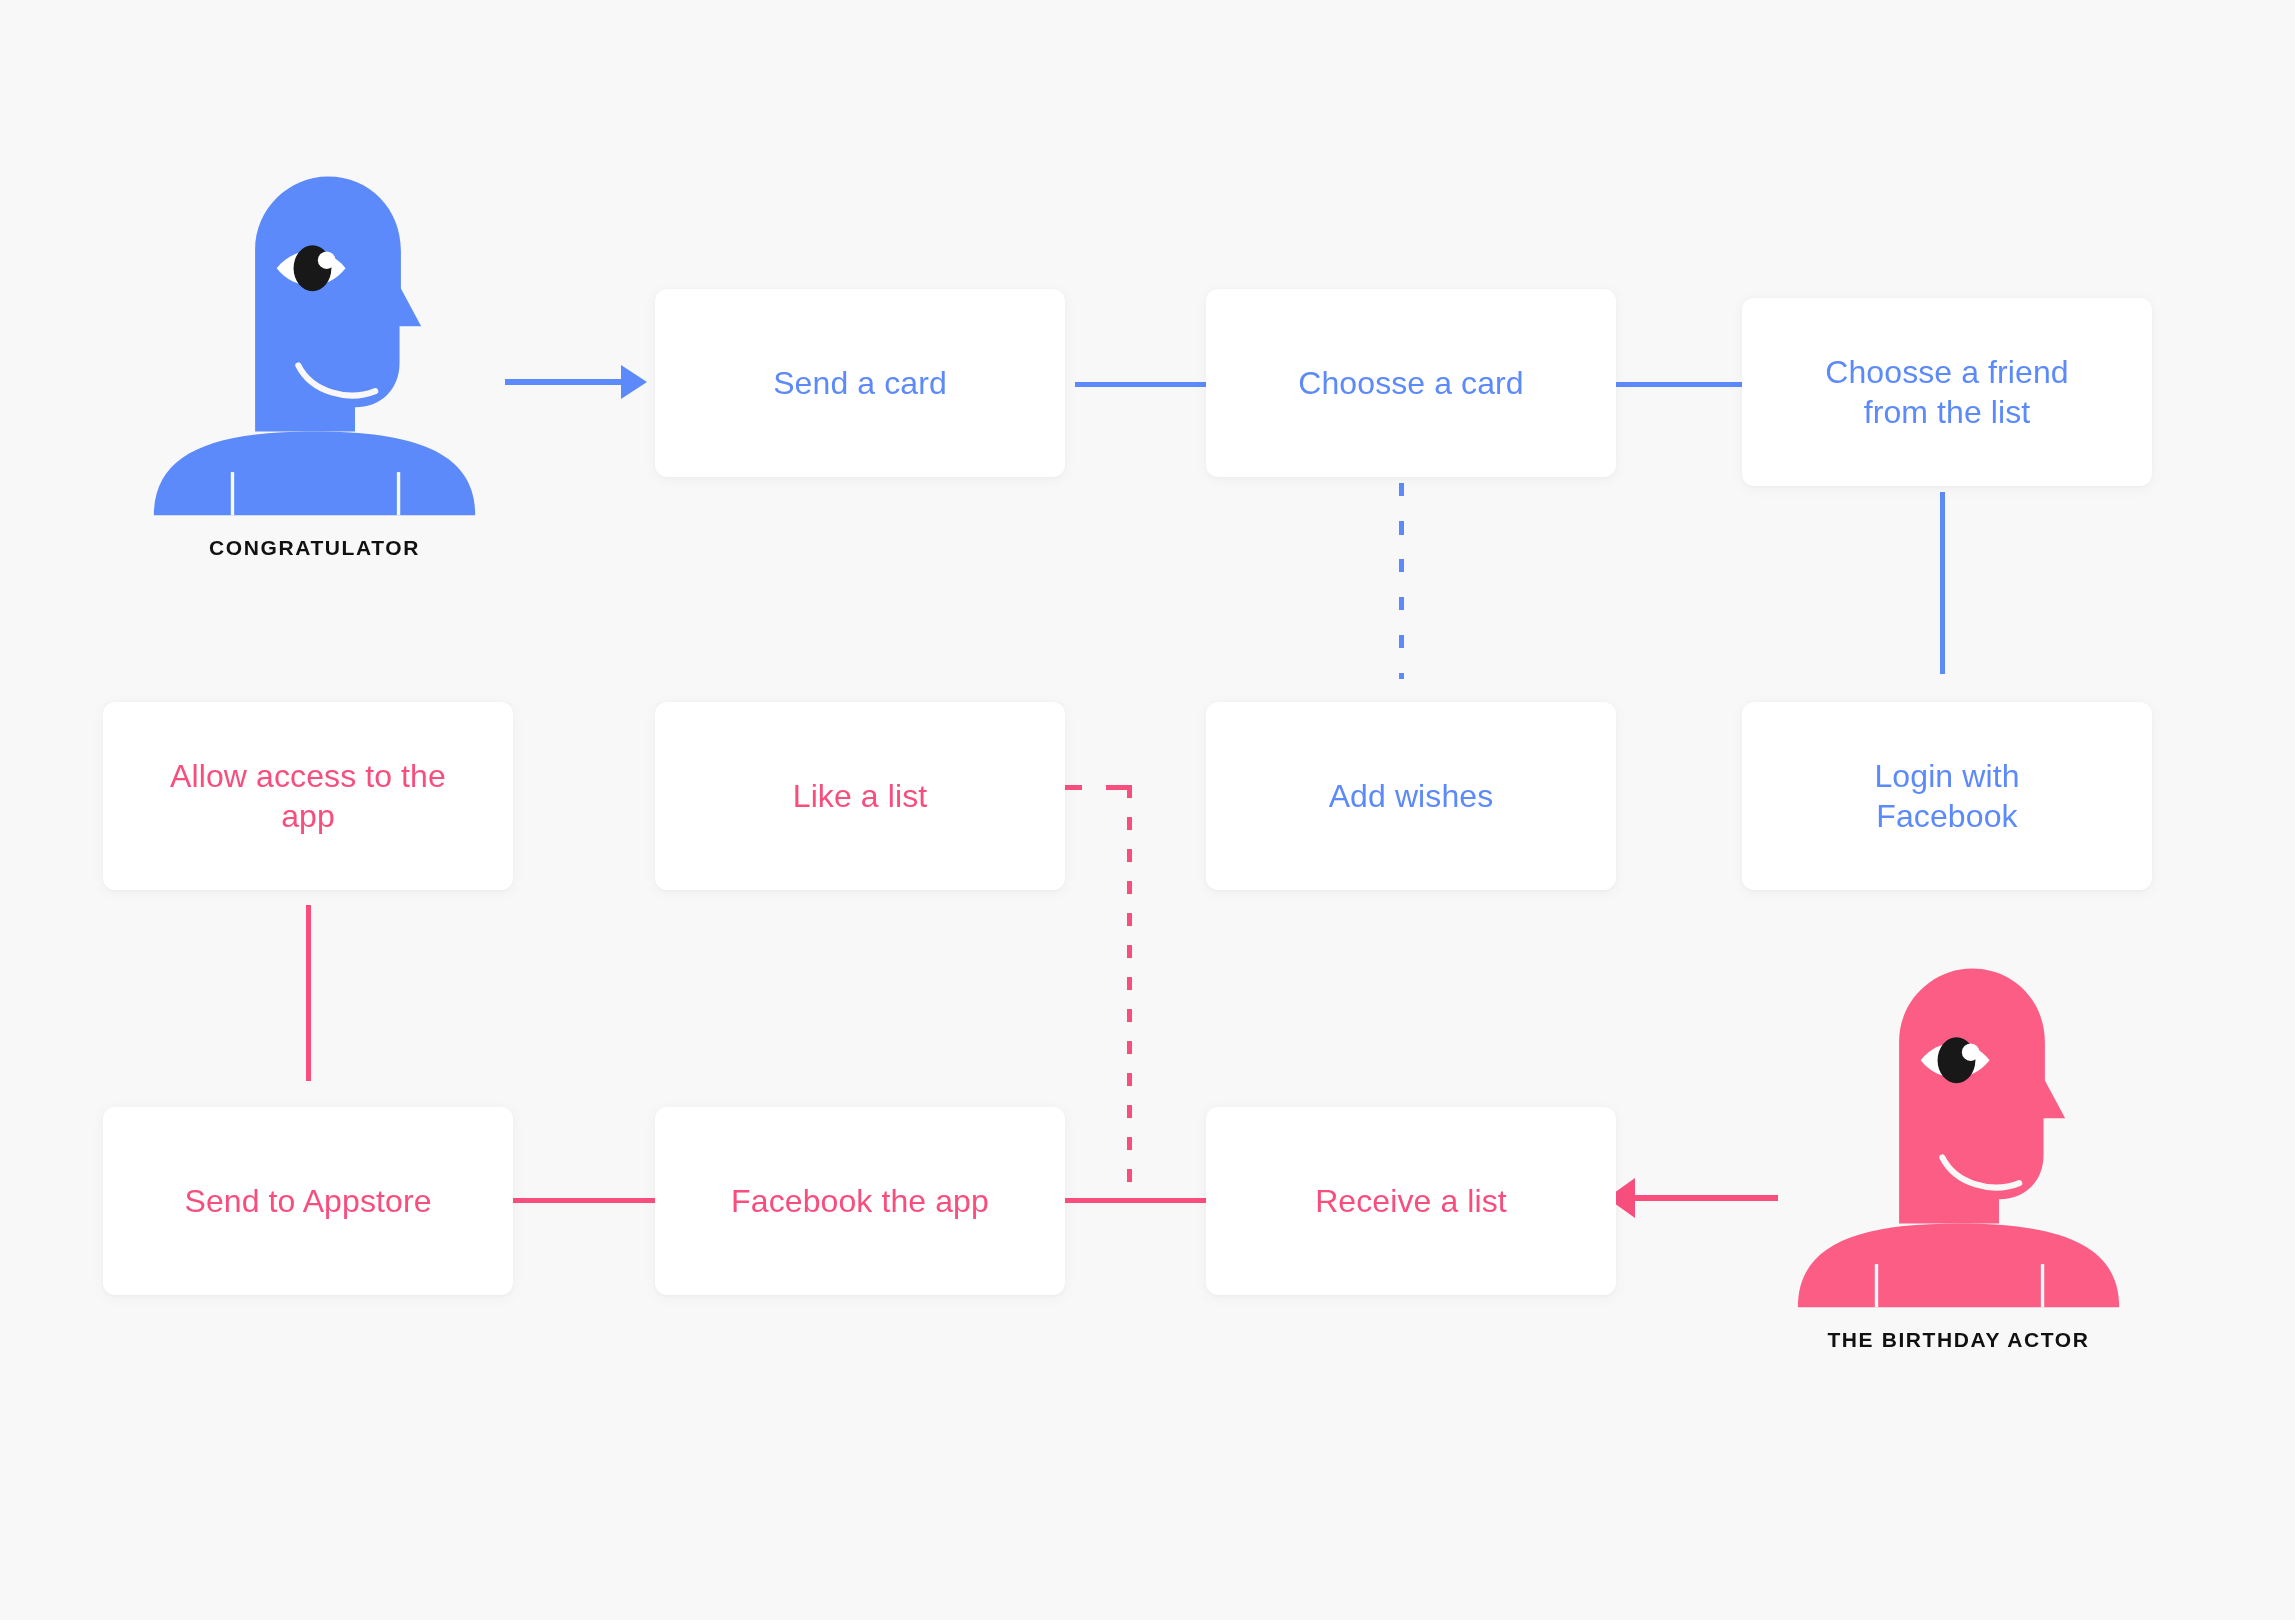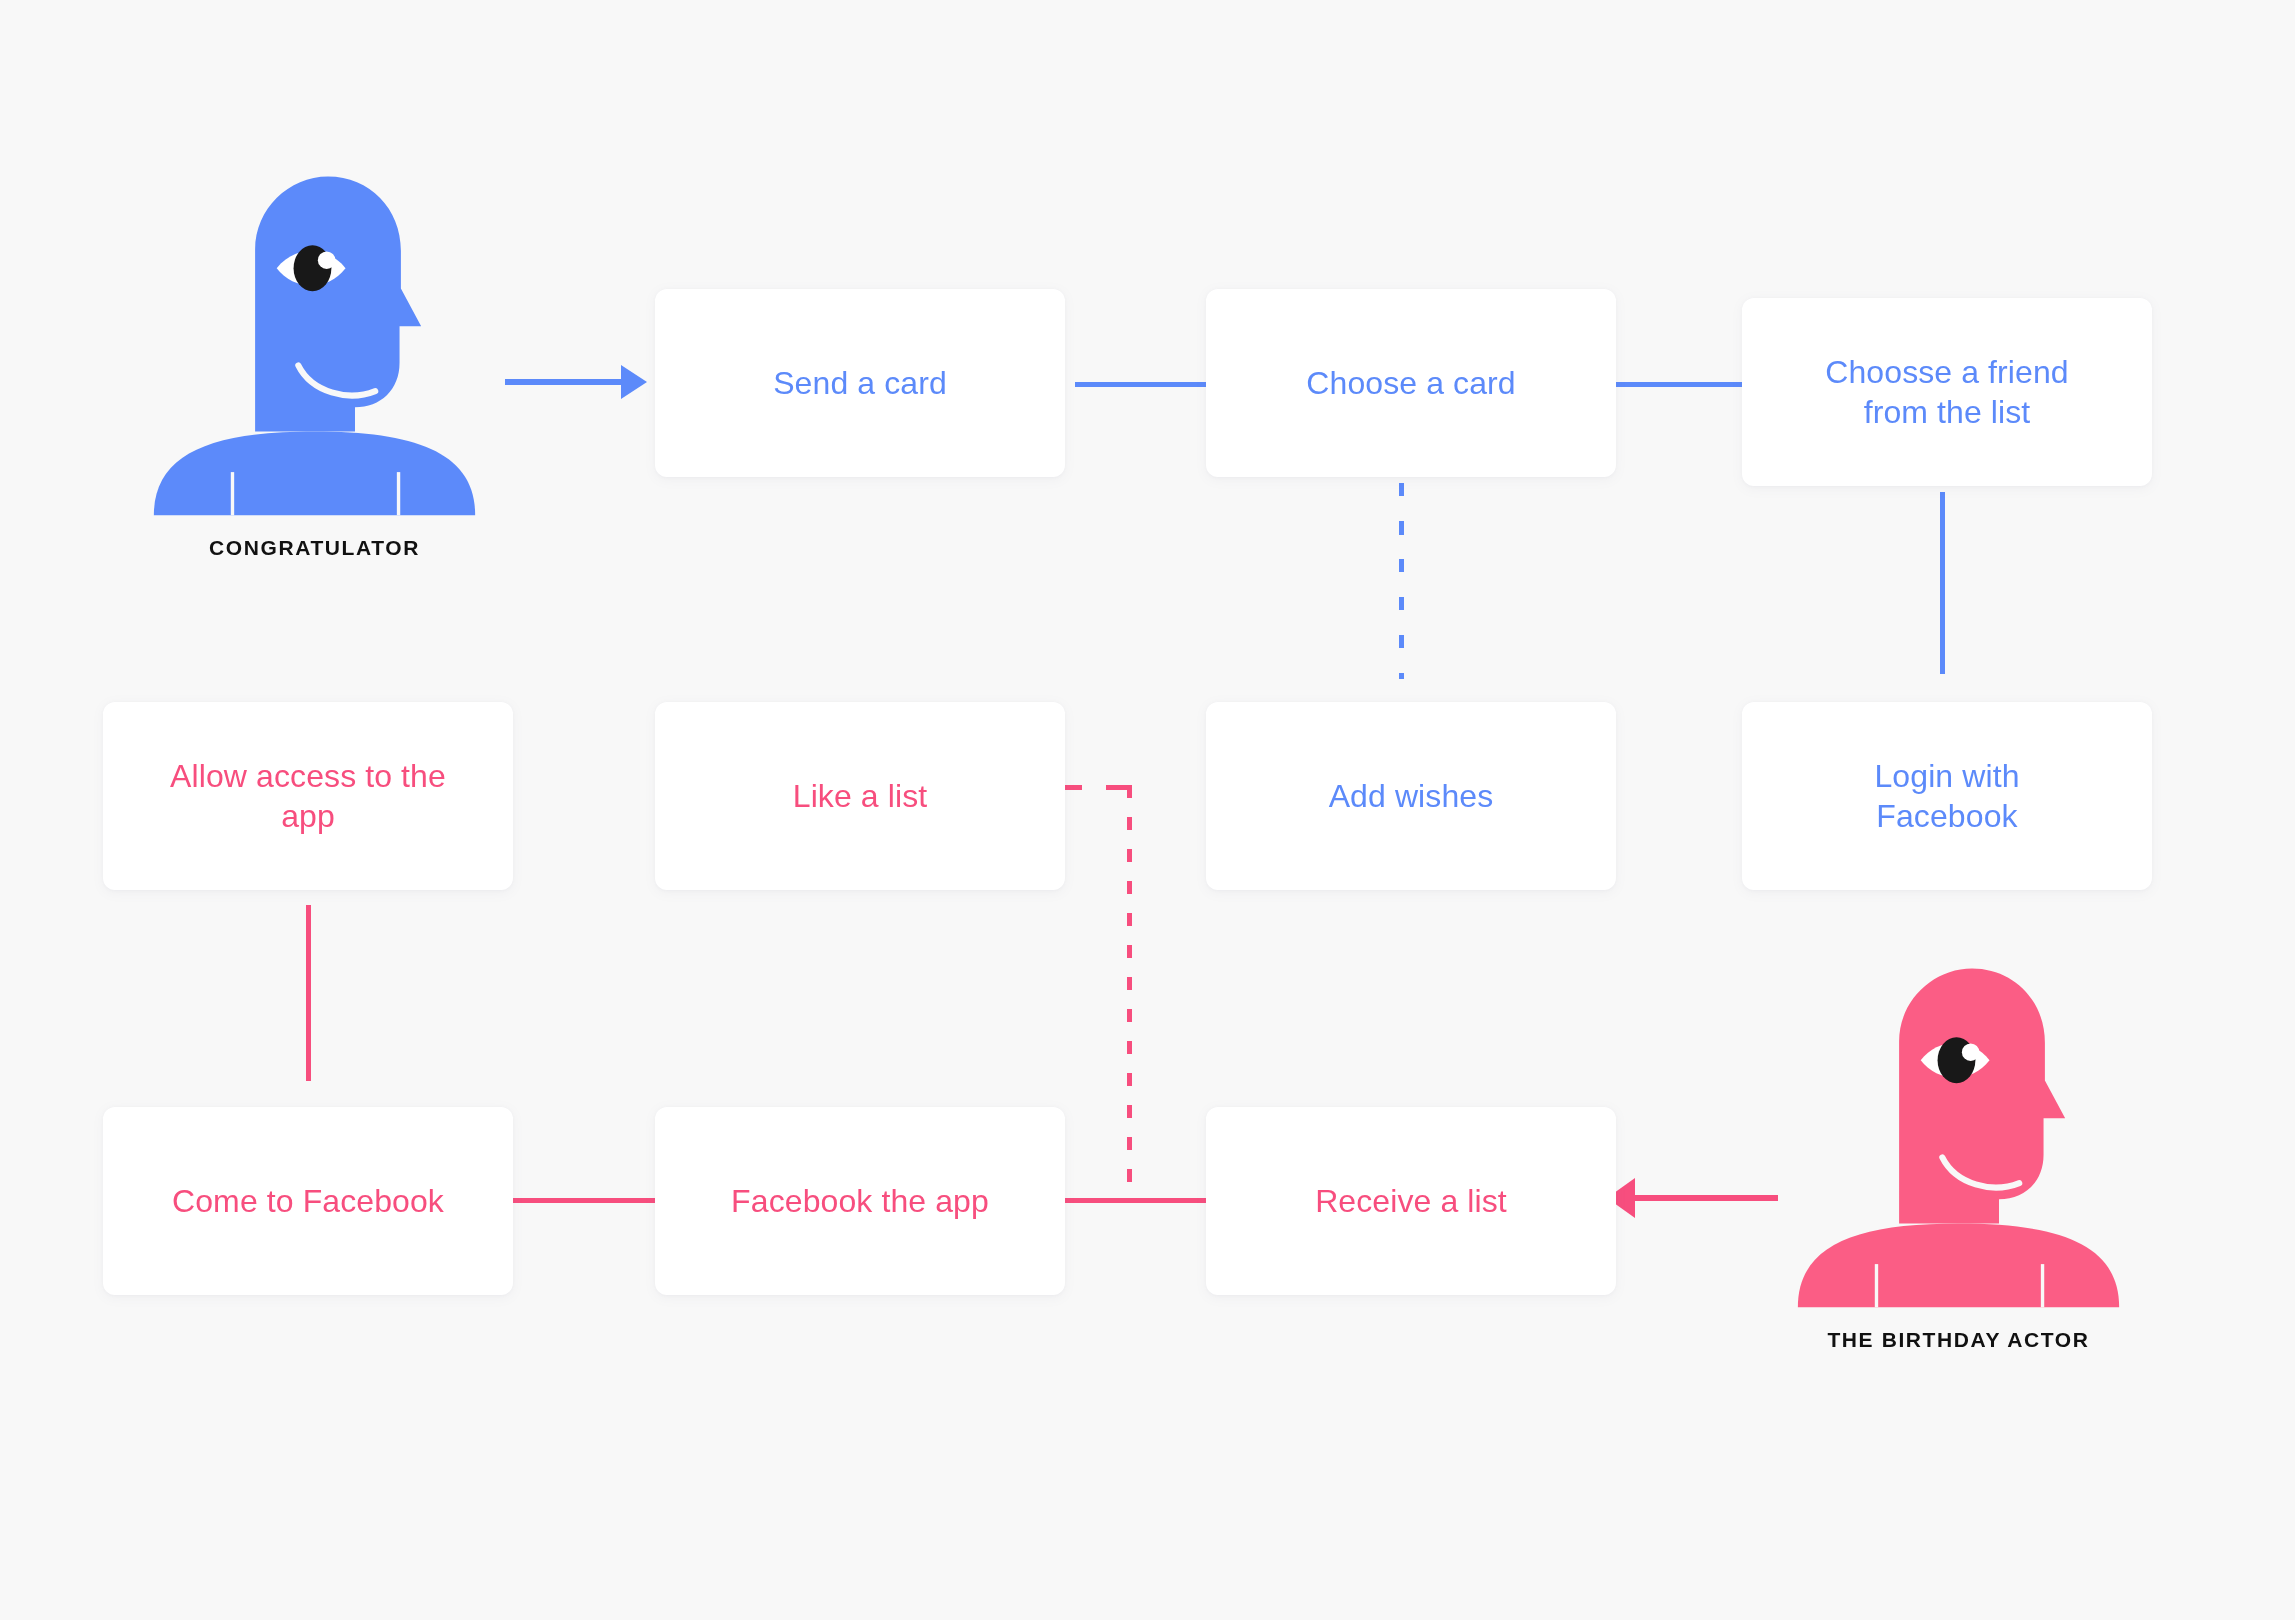--- a/index.html
+++ b/index.html
@@ -112,21 +112,21 @@
   <div class="arrow pink" style="left:1607px; top:1178px;">
     <div class="head"></div>
     <div class="shaft" style="width:143px;"></div>
   </div>
 
   <div class="card blue" style="left:655px; top:289px; width:410px; height:188px;text-align:right;">
     <span>Send a card</span>
   </div>
 
   <div class="card blue" style="left:1206px; top:289px; width:410px; height:188px;">
-    <span>Choose a card</span>
+    <span>Choosse a card</span>
   </div>
 
   <div class="card blue" style="left:1742px; top:298px; width:410px; height:188px;">
     <span>Choosse a friend
 from the list</span>
   </div>
 
   <div class="card pink" style="left:103px; top:702px; width:410px; height:188px;">
     <span>Allow access to the
 app</span>
@@ -139,21 +139,21 @@
   <div class="card blue" style="left:1206px; top:702px; width:410px; height:188px;">
     <span>Add wishes</span>
   </div>
 
   <div class="card blue" style="left:1742px; top:702px; width:410px; height:188px;justify-content:center;">
     <span>Login with
 Facebook</span>
   </div>
 
   <div class="card pink" style="left:103px; top:1107px; width:410px; height:188px;">
-    <span>Come to Facebook</span>
+    <span>Send to Appstore</span>
   </div>
 
   <div class="card pink" style="left:655px; top:1107px; width:410px; height:188px;">
     <span>Facebook the app</span>
   </div>
 
   <div class="card pink" style="left:1206px; top:1107px; width:410px; height:188px;">
     <span>Receive a list</span>
   </div>
 

